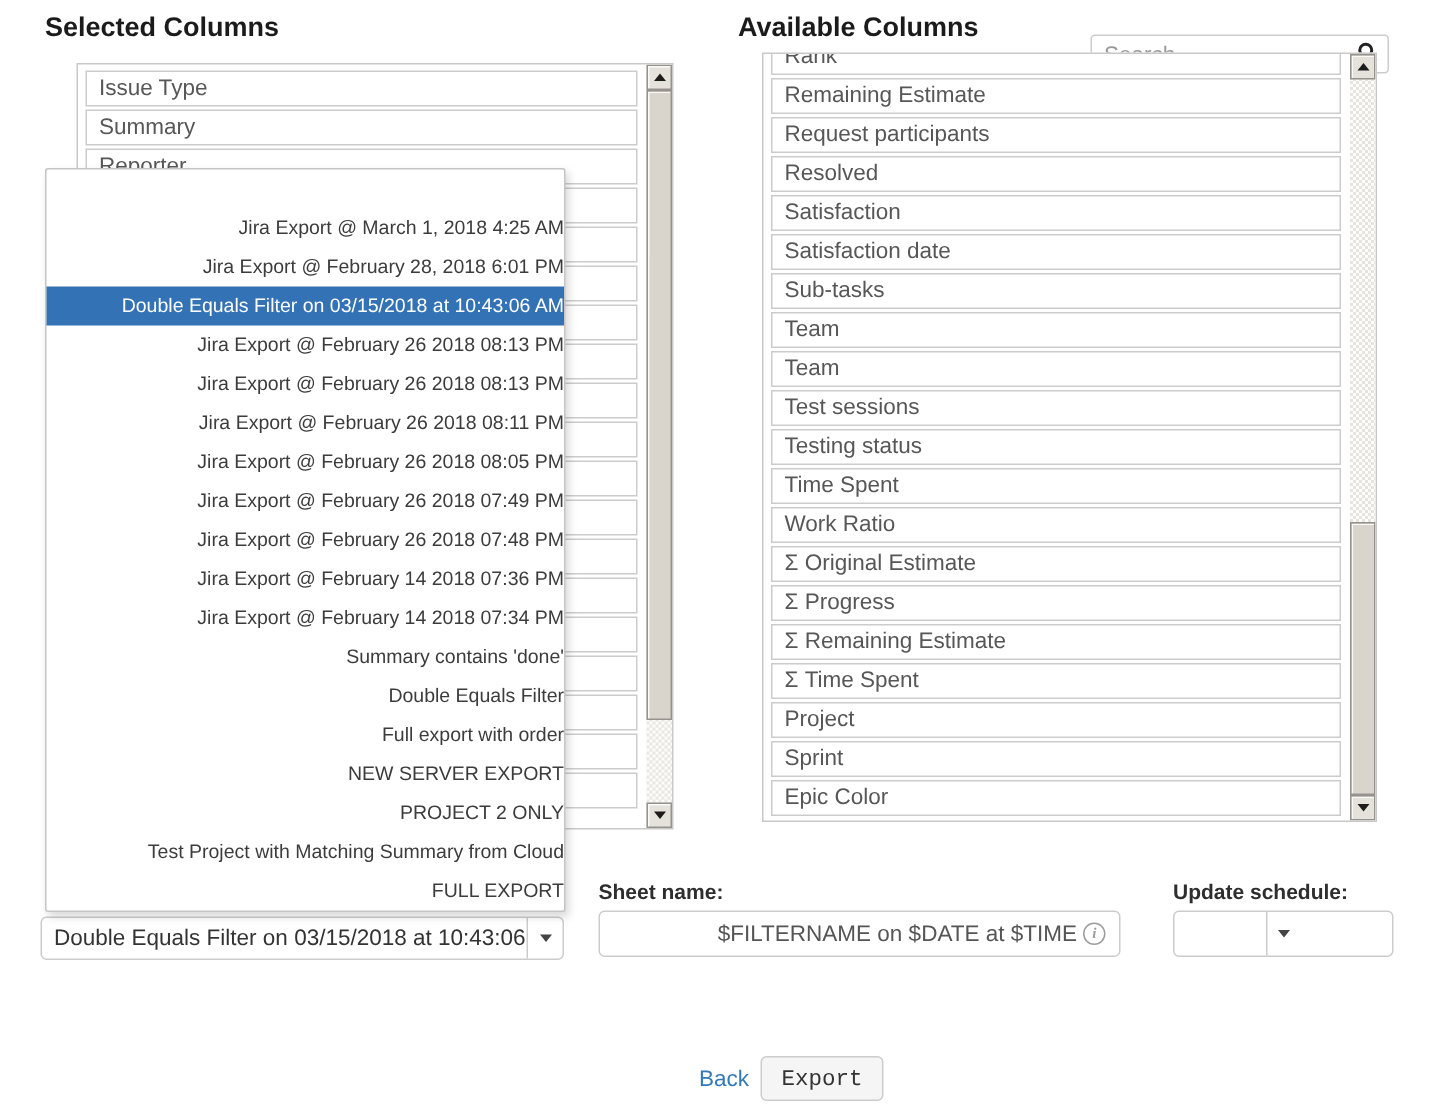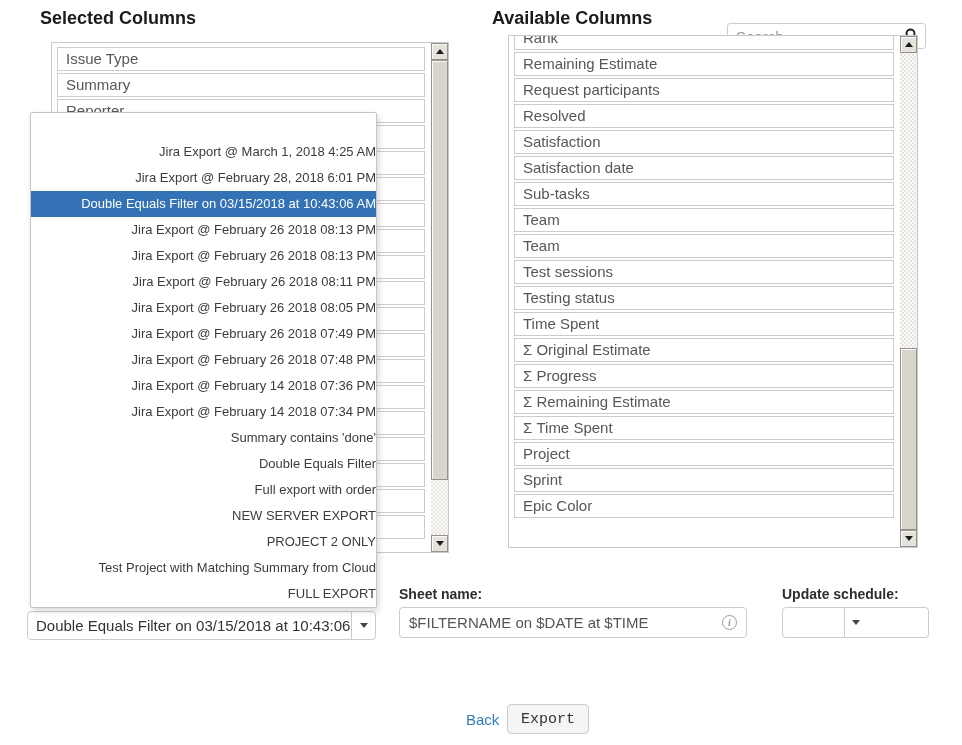--- a/index.html
+++ b/index.html
@@ -39,40 +39,40 @@
   .select-control { position:absolute; height:29px; border:1px solid #ccc; border-radius:4px; background:#fff;
                     display:flex; align-items:center; font-size:15px; color:#333; z-index:10; }
   .select-value { flex:1; padding-left:8px; white-space:nowrap; overflow:hidden; }
   .select-arrow { width:24px; height:100%; border-left:1px solid #ccc; display:flex; align-items:center; justify-content:center; }
   .caret { width:0; height:0; border-left:4px solid transparent; border-right:4px solid transparent; border-top:5px solid #444; }
 
   .field-label { position:absolute; font-size:14px; font-weight:700; color:#2e2e2e; white-space:nowrap; }
 
   .input-wrap { position:absolute; }
   .text-input { width:100%; height:100%; border:1px solid #ccc; border-radius:4px; padding:0 28px 0 9px;
-                font-size:15px; color:#555; font-family:"Liberation Sans", sans-serif; outline:none; background:#fff; }
+                font-size:15px; color:#555; font-family:"Liberation Sans", sans-serif; outline:none; background:#fff;text-align:right; }
   .info-icon { position:absolute; right:10px; top:8px; width:15px; height:15px; border:1px solid #9c9c9c; border-radius:50%;
                color:#9c9c9c; font-size:10px; line-height:13px; text-align:center; font-family:"Liberation Serif", serif; font-style:italic; font-weight:700; }
 
   .search-wrap { position:absolute; left:691px; top:23px; width:199px; height:26px;margin-left:36px; }
   .search-input { width:100%; height:100%; border:1px solid #ccc; border-radius:3px; padding:0 28px 0 8px;
                   font-size:15px; color:#333; font-family:"Liberation Sans", sans-serif; outline:none; }
   .search-input::placeholder { color:#999; }
   .search-icon { position:absolute; right:7px; top:5px; }
 
   .back-link { position:absolute; left:466px; top:711px; color:#337ab7; font-size:15px; text-decoration:none; cursor:pointer; }
   .export-button { position:absolute; left:507px; top:704px; height:30px; padding:0 13px; font-size:15px; color:#333;
                    background:#f5f5f5; border:1px solid #ccc; border-radius:4px; font-family:Liberation Mono, monospace; cursor:pointer; }
 </style>
 </head>
 <body>
 
 <div class="page">
 
-  <div class="heading" style="left:30px; top:8px;margin-left:10px;">Selected Columns</div>
+  <div class="heading" style="left:30px; top:8px;">Selected Columns</div>
 
   <div class="listbox" style="left:30px; top:42px; width:398px; height:511px;">
     <div class="list-items">
 
     <div class="list-item">Issue Type</div>
         <div class="list-item">Summary</div>
         <div class="list-item">Reporter</div>
         <div class="list-item"></div>
         <div class="list-item"></div>
         <div class="list-item"></div>
@@ -163,20 +163,21 @@
         <div class="list-item">Request participants</div>
         <div class="list-item">Resolved</div>
         <div class="list-item">Satisfaction</div>
         <div class="list-item">Satisfaction date</div>
         <div class="list-item">Sub-tasks</div>
         <div class="list-item">Team</div>
         <div class="list-item">Team</div>
         <div class="list-item">Test sessions</div>
         <div class="list-item">Testing status</div>
         <div class="list-item">Time Spent</div>
+        <div class="list-item">Work Ratio</div>
         <div class="list-item">Σ Original Estimate</div>
         <div class="list-item">Σ Progress</div>
         <div class="list-item">Σ Remaining Estimate</div>
         <div class="list-item">Σ Time Spent</div>
         <div class="list-item">Project</div>
         <div class="list-item">Sprint</div>
         <div class="list-item">Epic Color</div>
       </div>
     <div class="scrollbar">
       <div class="sb-btn up">

